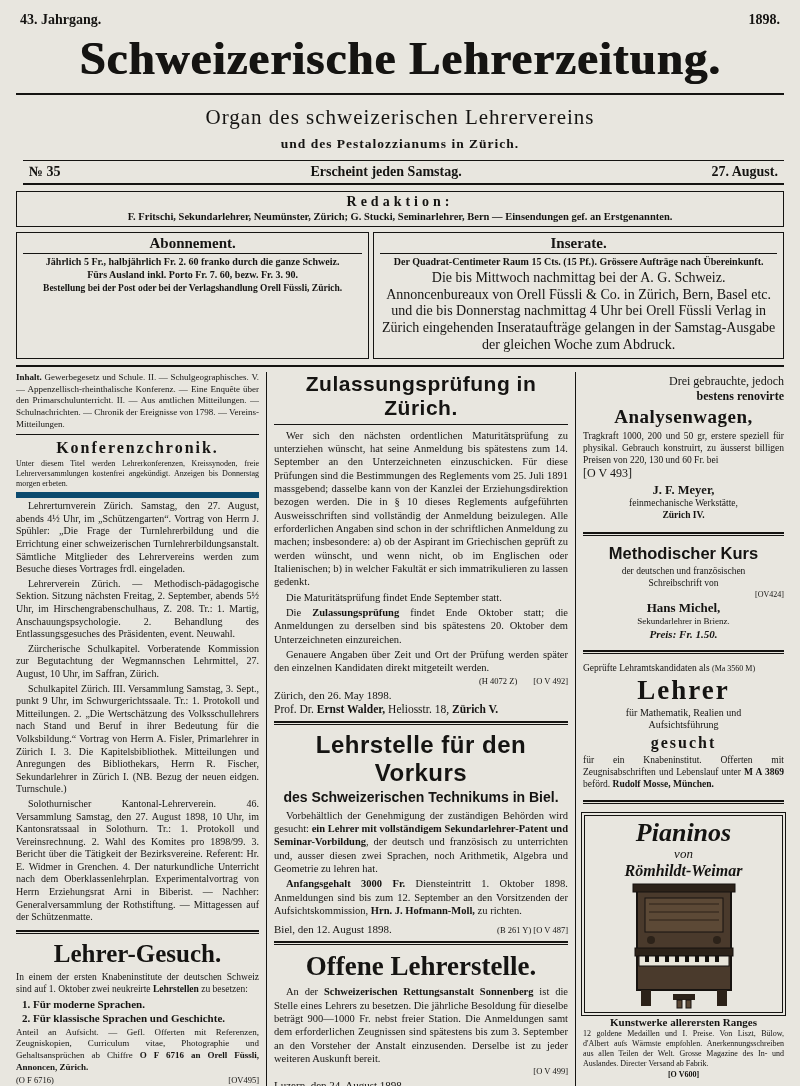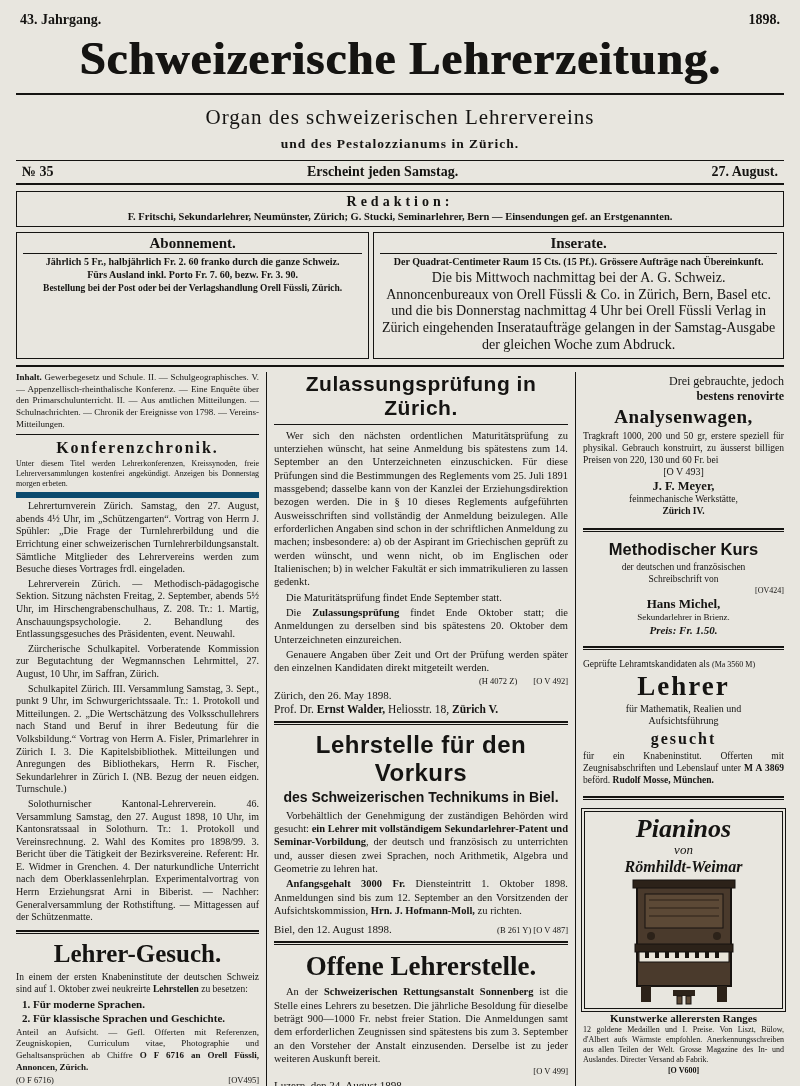--- a/index.html
+++ b/index.html
@@ -17,21 +17,21 @@
     text-align:center; font-weight:bold; font-size:47px; letter-spacing:1px;
     margin:6px 0 2px 0; line-height:1.05;
     text-shadow:1px 0 0 #151412;
     border-bottom:2px solid #151412; padding-bottom:10px;
   }
   .subtitle1 { text-align:center; font-size:21px; margin-top:10px; letter-spacing:1px;}
   .subtitle2 { text-align:center; font-size:13.5px; font-weight:bold; margin-top:6px; letter-spacing:1px;}
   .issue-row {
     display:flex; justify-content:space-between; align-items:center;
     border-top:1px solid #151412; border-bottom:2px solid #151412;
-    margin-top:8px; padding:3px 6px; font-weight:bold; font-size:14px;
+    margin-top:8px; padding:3px 6px; font-weight:bold; font-size:14px;margin-left:7px;
   }
   .redaktion {
     border:1px solid #151412; margin-top:6px; padding:2px 6px 4px 6px; text-align:center;
   }
   .redaktion .r-title { font-weight:bold; font-size:14px; letter-spacing:4px; }
   .redaktion .r-line { font-size:10.5px; font-weight:bold; margin-top:1px; }
   .infoboxes { display:flex; margin-top:5px; gap:4px; }
   .infobox { border:1px solid #151412; padding:2px 6px 4px 6px; }
   .infobox.abo { flex:0 0 46%; }
   .infobox.ins { flex:1; }
@@ -71,21 +71,21 @@
   .vorkurs-sub { font-size:14px; margin:2px 0 4px 0; }
   .dl-row { display:flex; justify-content:space-between; align-items:baseline; margin-top:3px;}
   .dl-row .refs { font-size:8.5px; }
   .offene-title { text-align:center; font-weight:bold; font-size:27px; margin:4px 0 3px 0; }
   .komite { text-align:center; font-weight:bold; font-size:13px; margin-top:4px;}
   
   .ad { padding:2px 0 4px 0; }
   .aw-intro { font-size:12px; text-align:right; line-height:1.25;}
   .aw-title { text-align:center; font-weight:bold; font-size:19px; margin:2px 0; letter-spacing:.5px;}
   .aw-text { font-size:9.5px; line-height:1.28; text-align:justify; }
-  .aw-ref { text-align:center; font-size:10px; }
+  .aw-ref { text-align:left; font-size:12px; }
   .aw-name { text-align:center; font-weight:bold; font-size:12.5px; margin-top:2px;}
   .aw-sub { text-align:center; font-size:9.5px; line-height:1.25;}
   .kurs-title { font-size:16.5px; margin-bottom:2px; }
   .kurs-text { font-size:9.5px; text-align:center; line-height:1.3;}
   .kurs-ref { text-align:right; font-size:8px;}
   .kurs-name { text-align:center; font-weight:bold; font-size:13px; margin-top:1px;}
   .kurs-sub { text-align:center; font-size:9px; }
   .kurs-price { text-align:center; font-weight:bold; font-style:italic; font-size:11px; margin-top:2px;}
   .lz-intro { font-size:9.5px; line-height:1.28; text-align:justify;}
   .lz-title { text-align:center; font-weight:bold; font-size:27px; letter-spacing:2px; margin:1px 0;}

